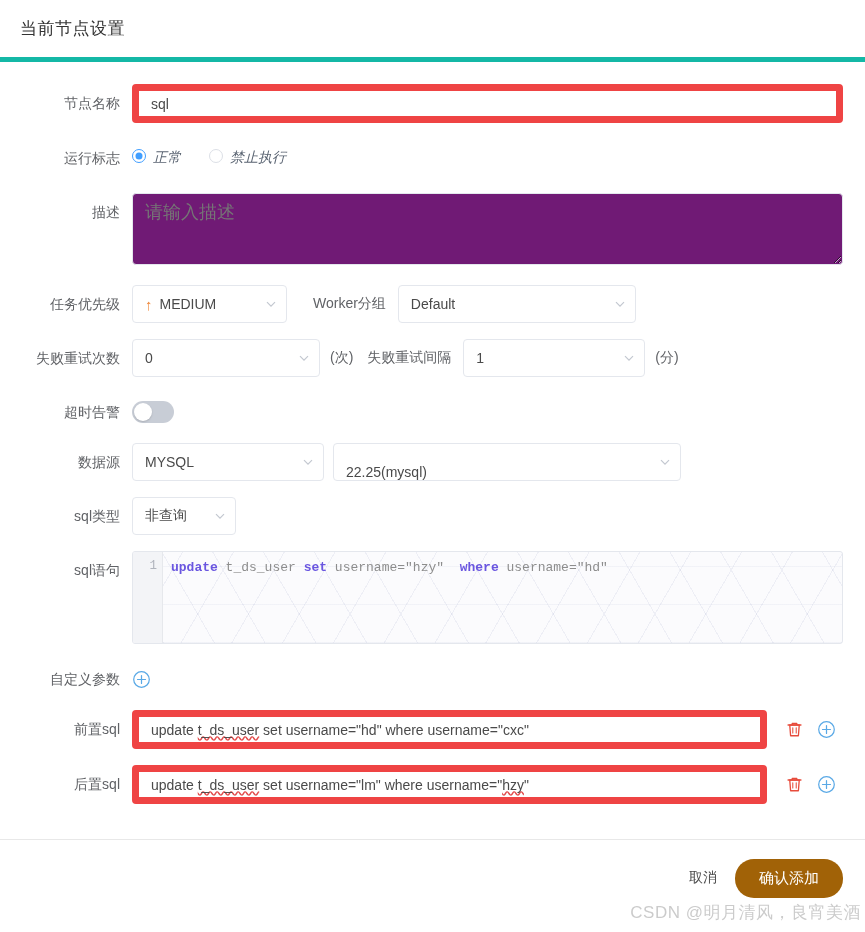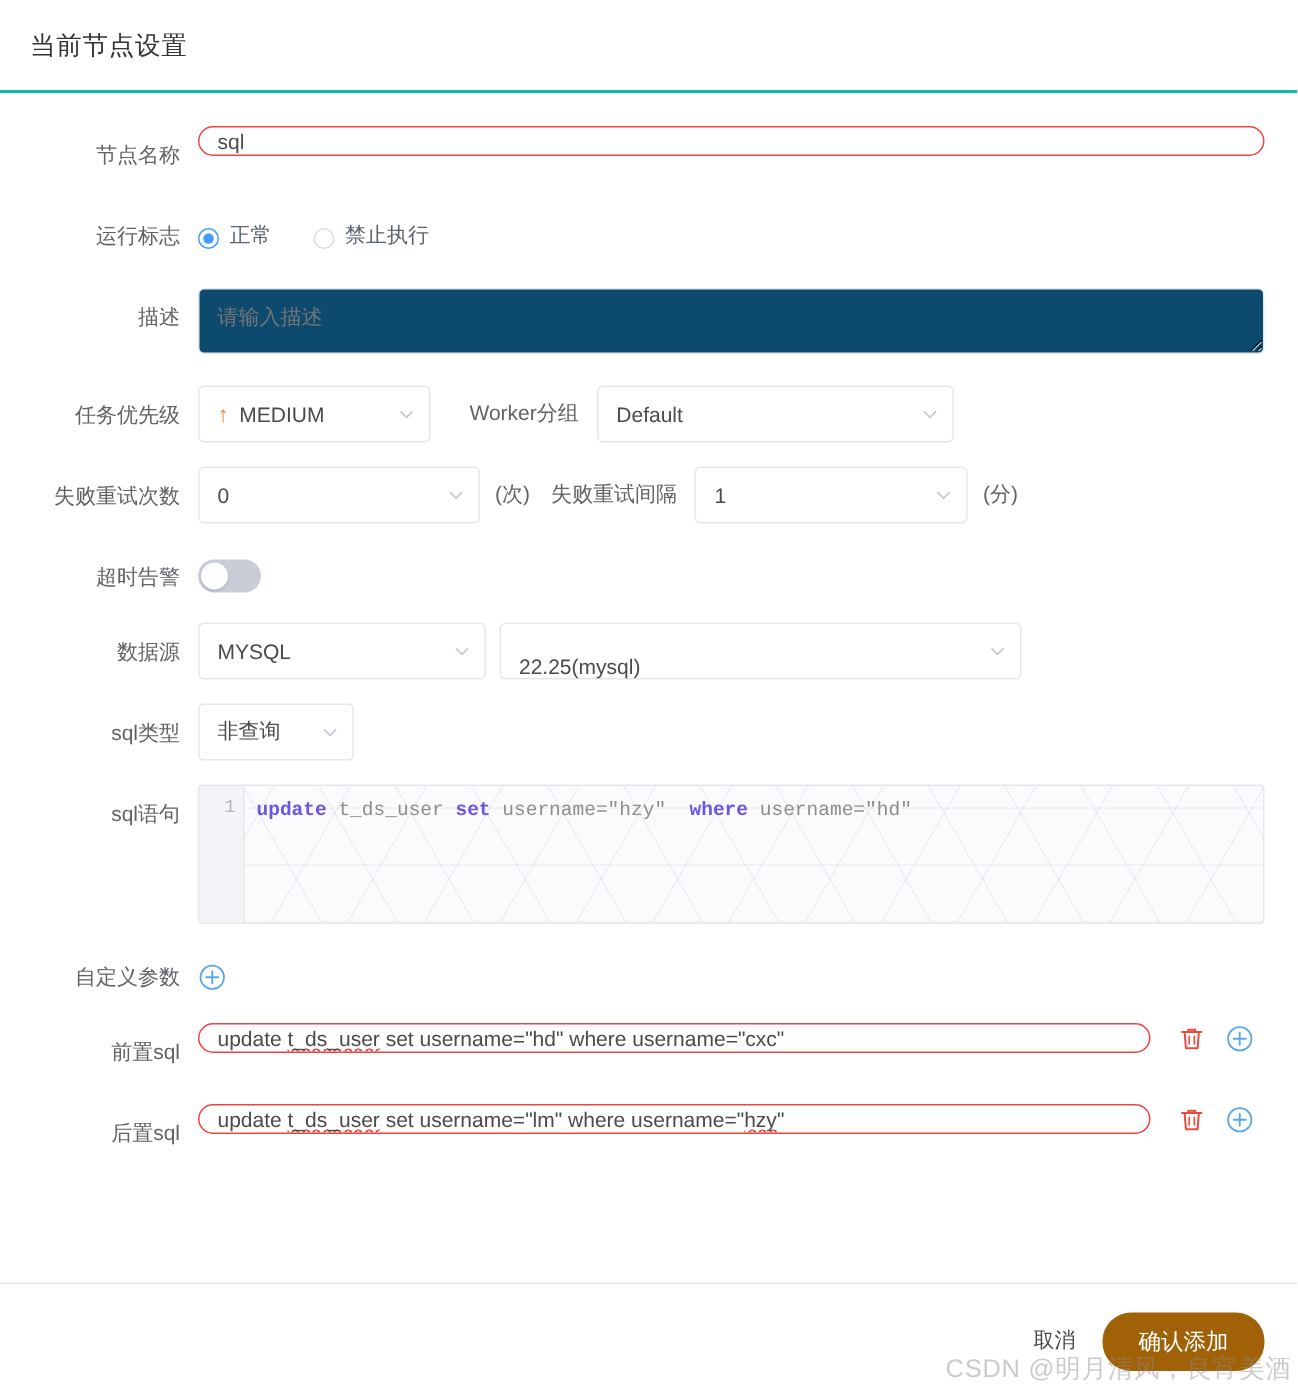--- a/index.html
+++ b/index.html
@@ -12,21 +12,21 @@
     overflow: hidden;
     position: relative;
   }
 
   
   .dialog-header {
     height: 62px;
     display: flex;
     align-items: center;
     padding-left: 20px;
-    border-bottom: 2px solid #14b8a6;
+    border-bottom: 5px solid #14b8a6;
   }
   .dialog-title {
     font-size: 17px;
     color: #333333;
     letter-spacing: 0.5px;
   }
 
   
   .dialog-body {
     padding: 22px 22px 0 22px;
@@ -46,55 +46,55 @@
     color: #606266;
     line-height: 38px;
     white-space: nowrap;
   }
   .form-label.tall { line-height: 38px; }
   .form-control { flex: 1; }
 
   
   .txt-input {
     width: 100%;
-    height: 20px;
-    border: 1px solid #ef4444;
-    border-radius: 16px;
+    height: 39px;
+    border: 7px solid #ef4444;
+    border-radius: 4px;
     background: #fff;
     padding: 0 12px;
     font-size: 14px;
     color: #4a4a4a;
     font-family: "Liberation Sans", sans-serif;
     outline: none;
   }
   .txt-input::placeholder { color: #b5bcc6; }
 
   .txt-area {
     width: 100%;
-    height: 44px;
+    height: 72px;
     border: 1px solid #e4e7ed;
     border-radius: 4px;
-    background: #0c4a6e;
+    background: #701a75;
     padding: 8px 12px;
-    font-size: 14px;
+    font-size: 18px;
     color: #9aa2ad;
     font-family: "Liberation Sans", sans-serif;
     outline: none;
     resize: vertical;
     line-height: 20px;
   }
 
   
   .radio-group {
     display: flex;
     align-items: center;
     height: 38px;
     gap: 10px;
   }
-  .radio-item { display: flex; align-items: flex-end; gap: 7px; cursor: pointer; }
+  .radio-item { display: flex; align-items: flex-start; gap: 7px; cursor: pointer; font-style: italic; }
   .radio-dot {
     width: 14px; height: 14px;
     border-radius: 50%;
     border: 1px solid #dcdfe6;
     background: #fff;
     display: inline-block;
     position: relative;
     flex: none;
   }
   .radio-dot.checked {
@@ -233,21 +233,21 @@
     gap: 13px;
     margin-left: 18px;
     padding-top: 19px;
     width: 58px;
     flex: none;
   }
 
   
   .dialog-footer {
     position: absolute;
-    left: 0; right: 0; bottom: 0;
+    left: 0; right: 0; bottom: 16px;
     height: 77px;
     border-top: 1px solid #e8e8e8;
     display: flex;
     align-items: center;
     justify-content: flex-end;
     padding-right: 22px;
     gap: 14px;
   }
   .btn-text {
     font-size: 14px;

